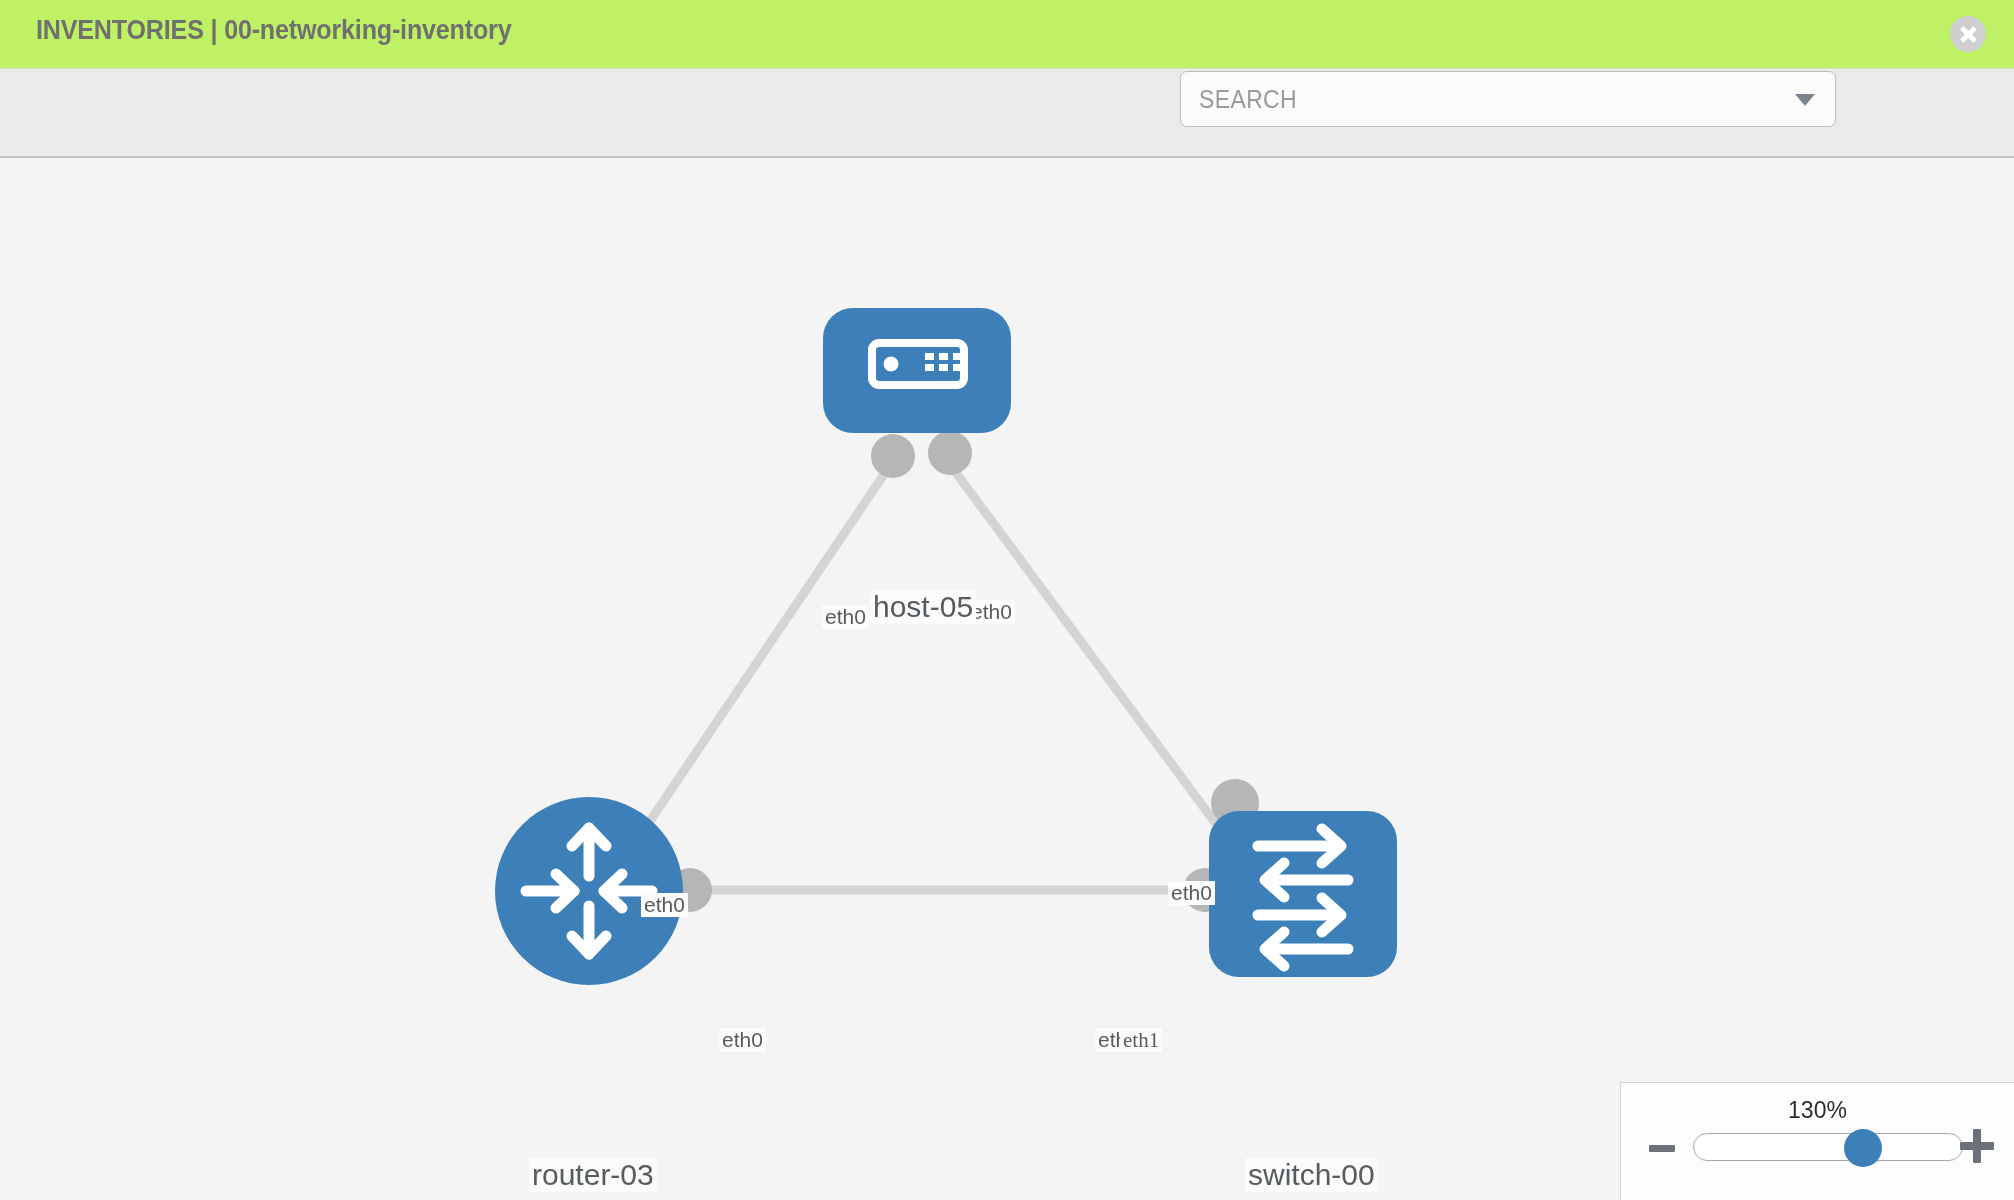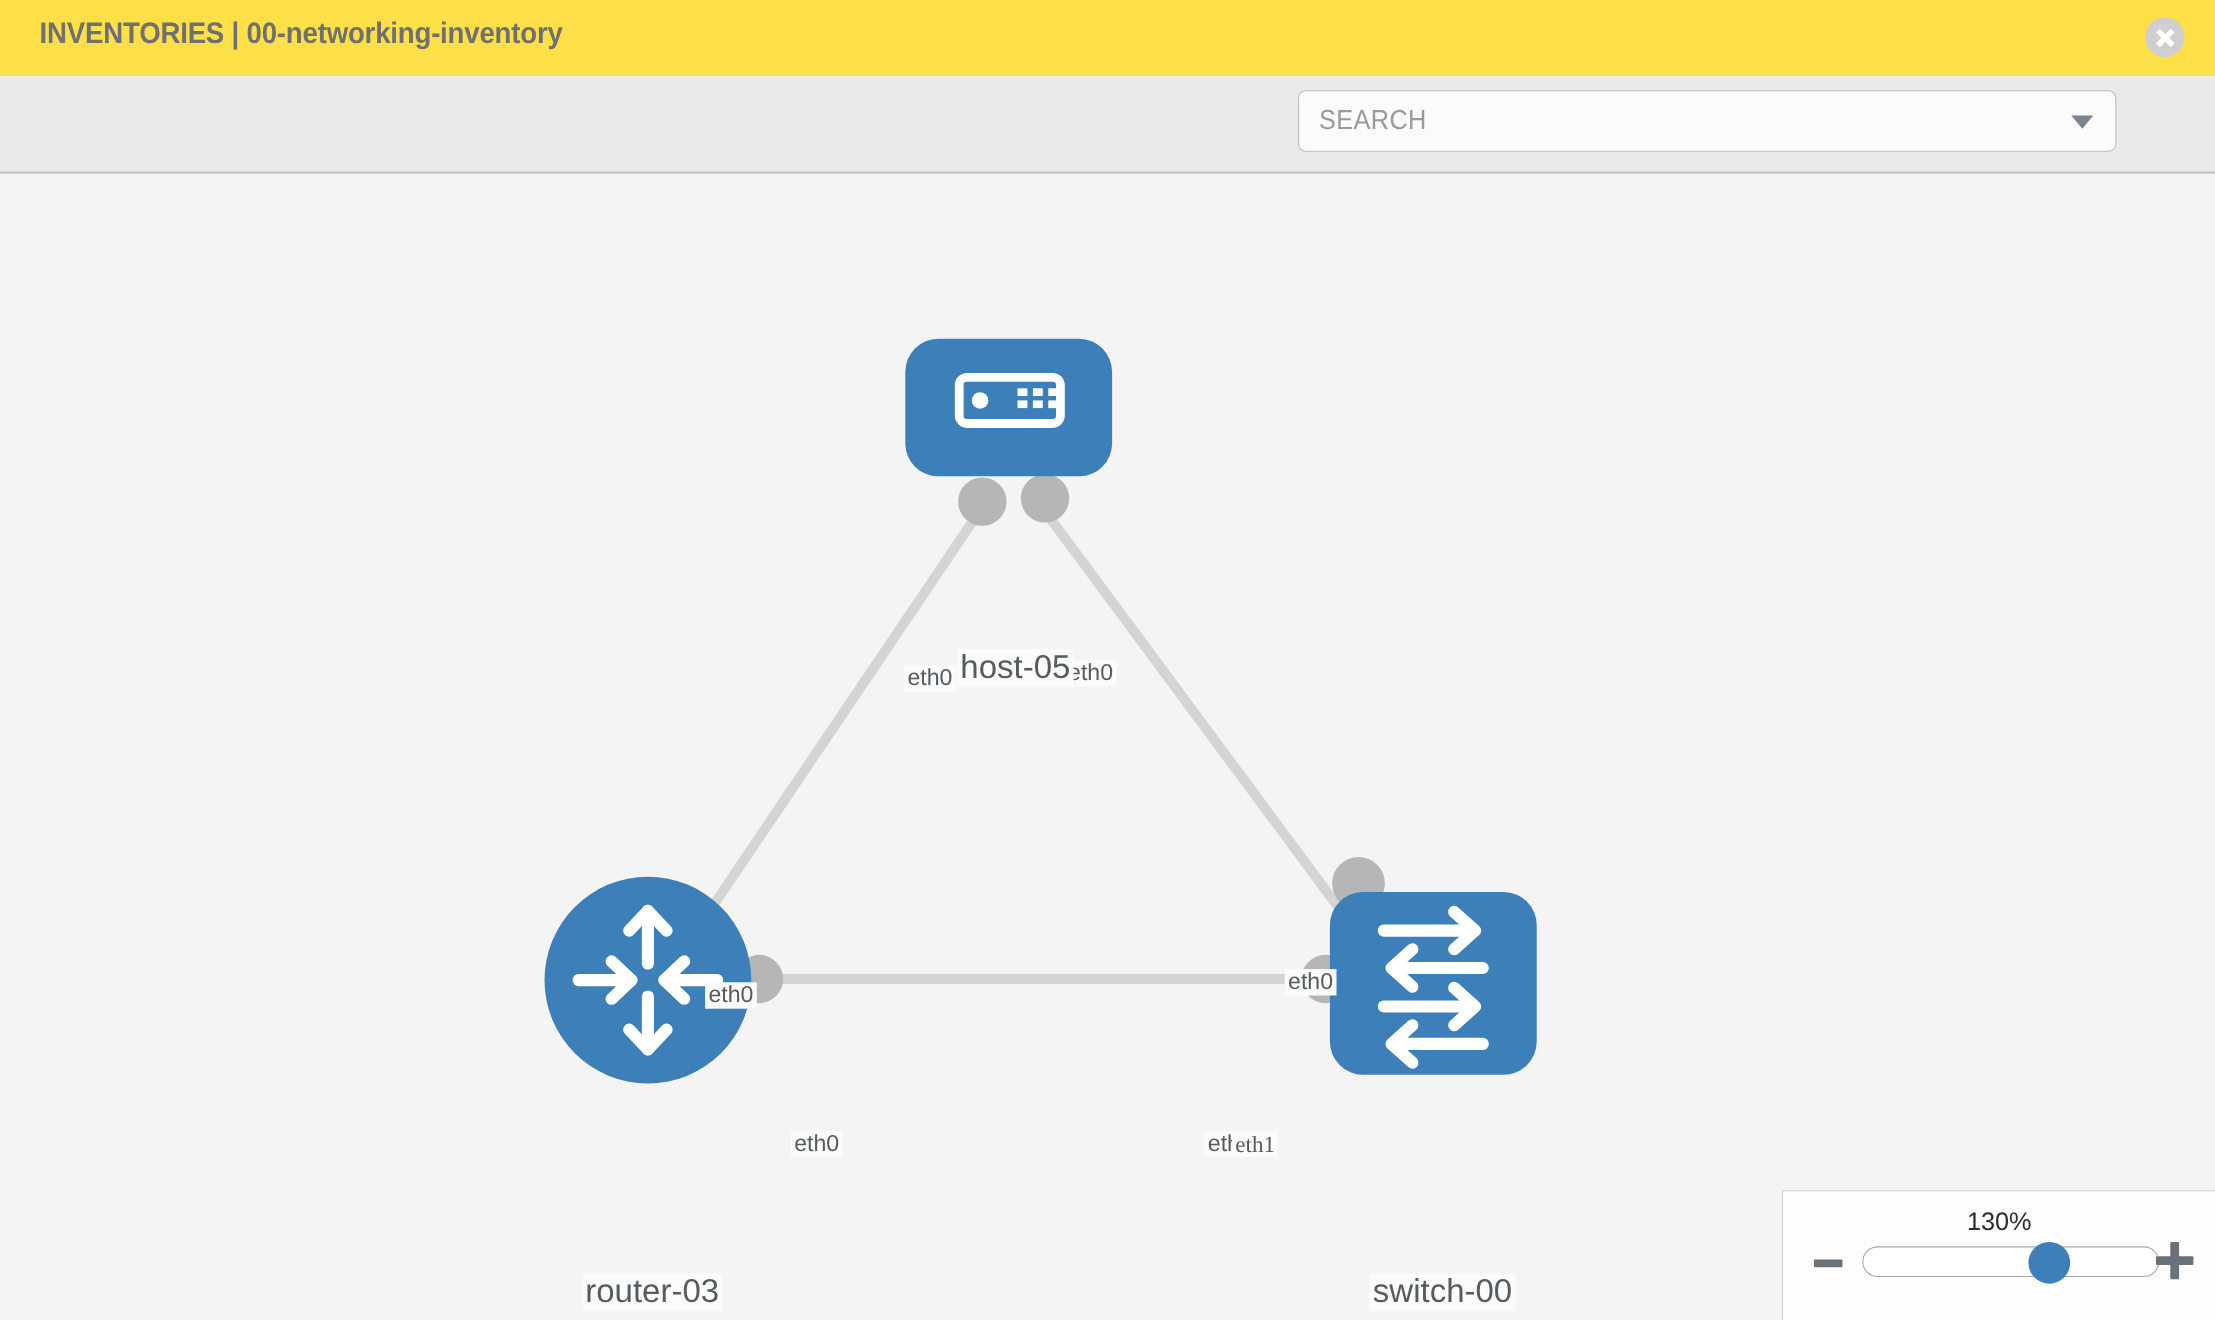--- a/index.html
+++ b/index.html
@@ -7,21 +7,21 @@
   html, body {
     width: 2014px; height: 1200px;
     font-family: "Liberation Sans", sans-serif;
     background: #ffffff; overflow: hidden;
   }
   #app { position: relative; width: 2014px; height: 1200px; }
 
   
   .header {
     position: absolute; left: 0; top: 0; width: 2014px; height: 69px;
-    background: #fde047; border-bottom: 1px solid #d7d7d7;
+    background: #bef264; border-bottom: 1px solid #d7d7d7;
   }
   .page-title {
     position: absolute; left: 36px; top: 15px;
     font-size: 27px; font-weight: bold; color: #707070;
     letter-spacing: -0.2px; white-space: nowrap;
     font-family: "Liberation Sans", sans-serif;
     transform: scaleX(0.93); transform-origin: left center;
   }
   .close-btn {
     position: absolute; right: 28px; top: 16px;
@@ -50,21 +50,21 @@
     position: absolute; left: 18px; top: 50%; transform: translateY(-50%) scaleX(0.92);
     transform-origin: left center;
     font-size: 25px; color: #9a9a9a; letter-spacing: 0.4px; white-space: nowrap;
   }
   .caret {
     position: absolute; right: 20px; top: 50%; margin-top: -5px;
     width: 0; height: 0; border-left: 10px solid transparent;
     border-right: 10px solid transparent; border-top: 12px solid #7b8490;
   }
   #actions-select { left: 34px; top: 17px; width: 800px; }
-  #search-select  { left: 1180px; top: 13px; width: 744px; }
+  #search-select  { left: 1180px; top: 2px; width: 656px; }
 
   .tool-icon {
     position: absolute; top: 90px; width: 46px; height: 46px;
     cursor: pointer;
   }
   #wrench-icon { left: 1040px; }
   #key-icon    { left: 1108px; }
 
   
   .canvas {

